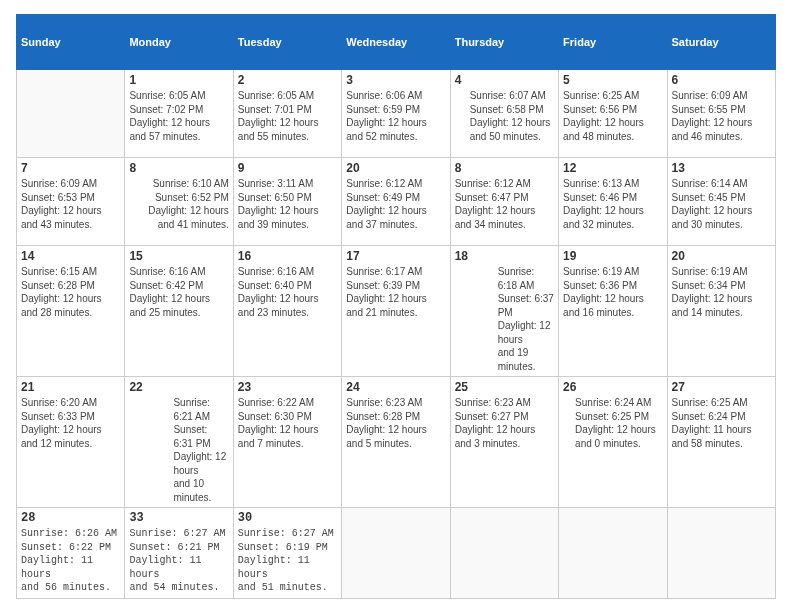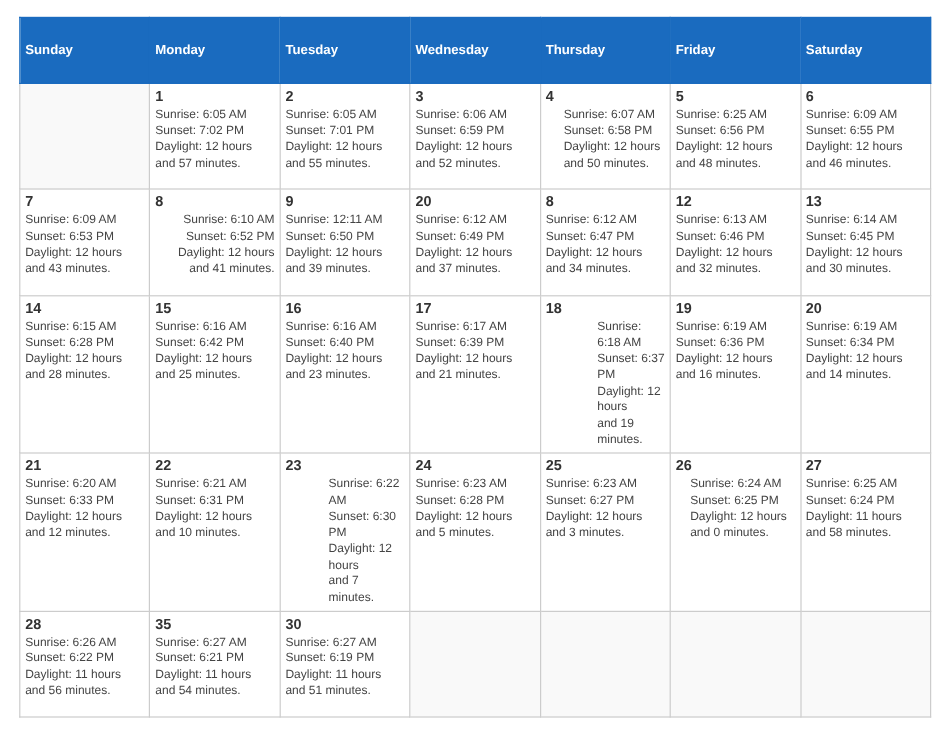--- a/index.html
+++ b/index.html
@@ -75,20 +75,21 @@
     .day-info {
       font-size: 10px;
       color: #444;
       line-height: 1.35;
     }
     .empty-cell {
       background: #f9f9f9;
     }
     .last-row td {
       height: 70px;
+      font-family: Liberation Mono, monospace;
     }
   </style>
 </head>
 <body>
 
 <div class="page">
 
   <table class="calendar">
     <thead>
       <tr>
@@ -157,21 +158,21 @@
           </td>
           <td>
             <div class="day-number">8</div>
             <div class="day-info" style="white-space: pre-line; text-align: right;">Sunrise: 6:10 AM
 Sunset: 6:52 PM
 Daylight: 12 hours
 and 41 minutes.</div>
           </td>
           <td>
             <div class="day-number">9</div>
-            <div class="day-info" style="white-space: pre-line;">Sunrise: 12:11 AM
+            <div class="day-info" style="white-space: pre-line;">Sunrise: 3:11 AM
 Sunset: 6:50 PM
 Daylight: 12 hours
 and 39 minutes.</div>
           </td>
           <td>
             <div class="day-number">20</div>
             <div class="day-info" style="white-space: pre-line;">Sunrise: 6:12 AM
 Sunset: 6:49 PM
 Daylight: 12 hours
 and 37 minutes.</div>
@@ -252,28 +253,28 @@
         <tr>
           <td>
             <div class="day-number">21</div>
             <div class="day-info" style="white-space: pre-line;">Sunrise: 6:20 AM
 Sunset: 6:33 PM
 Daylight: 12 hours
 and 12 minutes.</div>
           </td>
           <td>
             <div class="day-number">22</div>
-            <div class="day-info" style="white-space: pre-line;">Sunrise: 6:21 AM
+            <div class="day-info" style="white-space: pre-line; margin-left: 44px;">Sunrise: 6:21 AM
 Sunset: 6:31 PM
 Daylight: 12 hours
 and 10 minutes.</div>
           </td>
           <td>
             <div class="day-number">23</div>
-            <div class="day-info" style="white-space: pre-line; margin-left: 36px;">Sunrise: 6:22 AM
+            <div class="day-info" style="white-space: pre-line;">Sunrise: 6:22 AM
 Sunset: 6:30 PM
 Daylight: 12 hours
 and 7 minutes.</div>
           </td>
           <td>
             <div class="day-number">24</div>
             <div class="day-info" style="white-space: pre-line;">Sunrise: 6:23 AM
 Sunset: 6:28 PM
 Daylight: 12 hours
 and 5 minutes.</div>
@@ -302,21 +303,21 @@
         </tr>
         <tr class="last-row">
           <td>
             <div class="day-number">28</div>
             <div class="day-info" style="white-space: pre-line;">Sunrise: 6:26 AM
 Sunset: 6:22 PM
 Daylight: 11 hours
 and 56 minutes.</div>
           </td>
           <td>
-            <div class="day-number">35</div>
+            <div class="day-number">33</div>
             <div class="day-info" style="white-space: pre-line;">Sunrise: 6:27 AM
 Sunset: 6:21 PM
 Daylight: 11 hours
 and 54 minutes.</div>
           </td>
           <td>
             <div class="day-number">30</div>
             <div class="day-info" style="white-space: pre-line;">Sunrise: 6:27 AM
 Sunset: 6:19 PM
 Daylight: 11 hours

